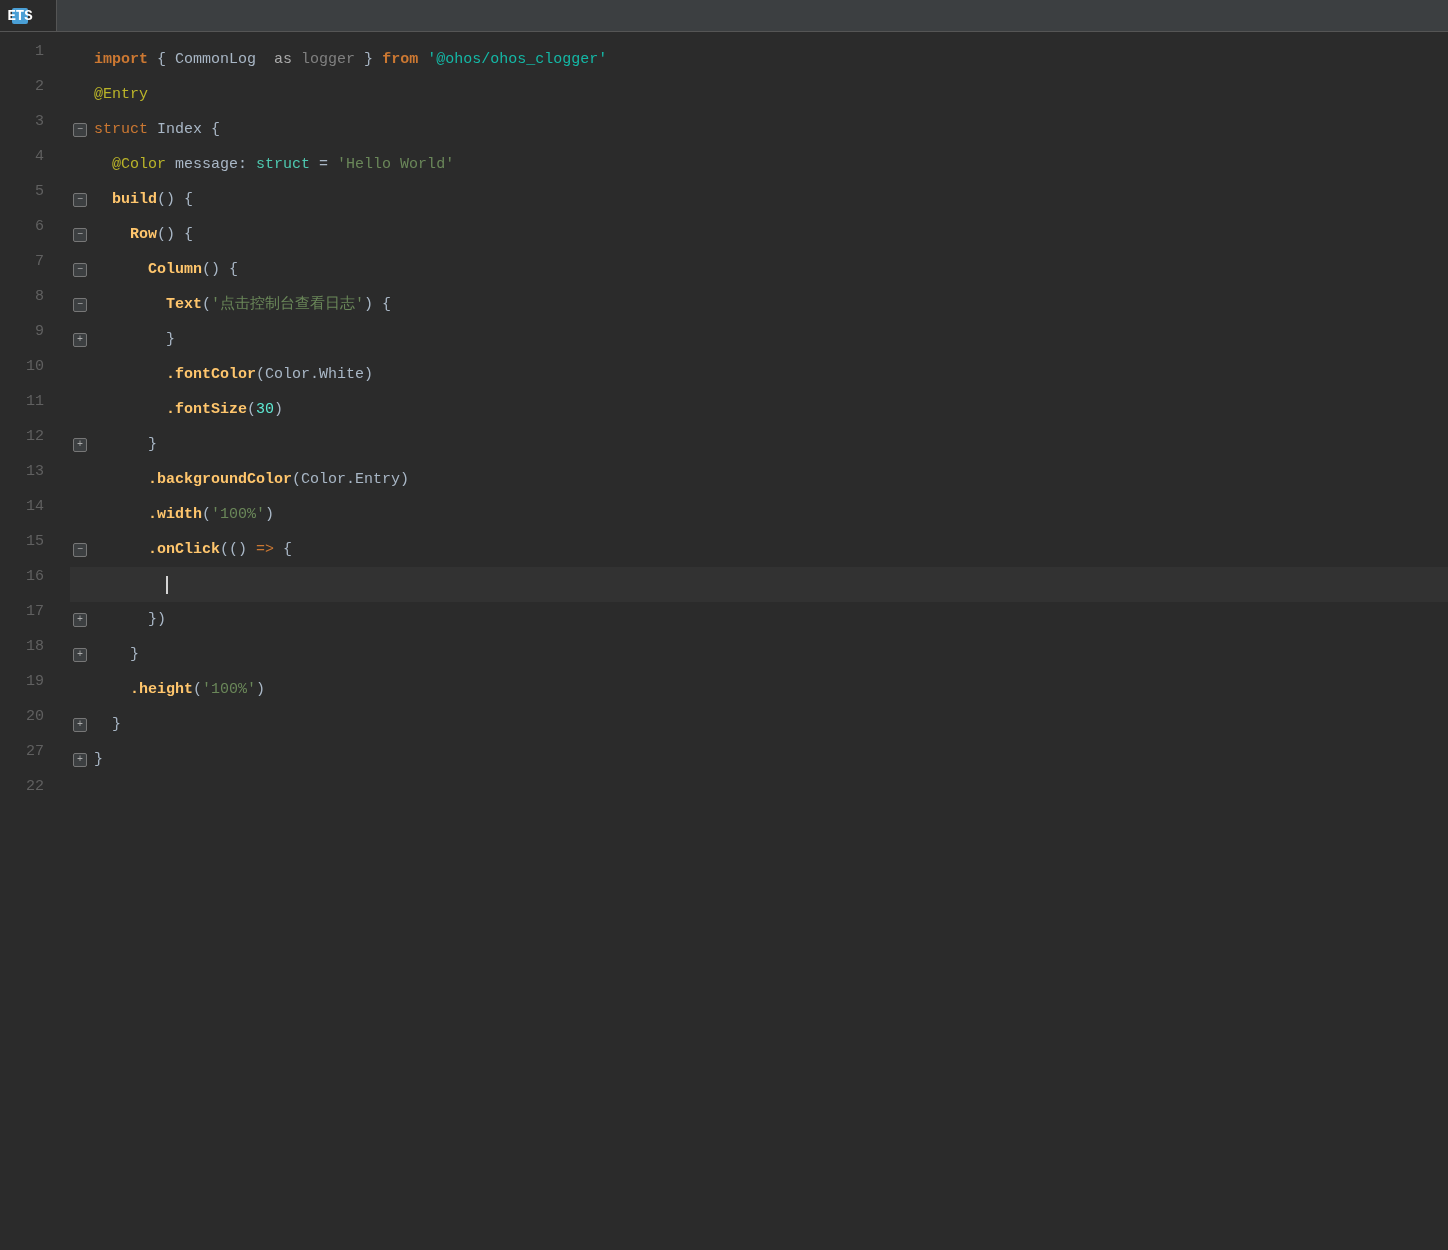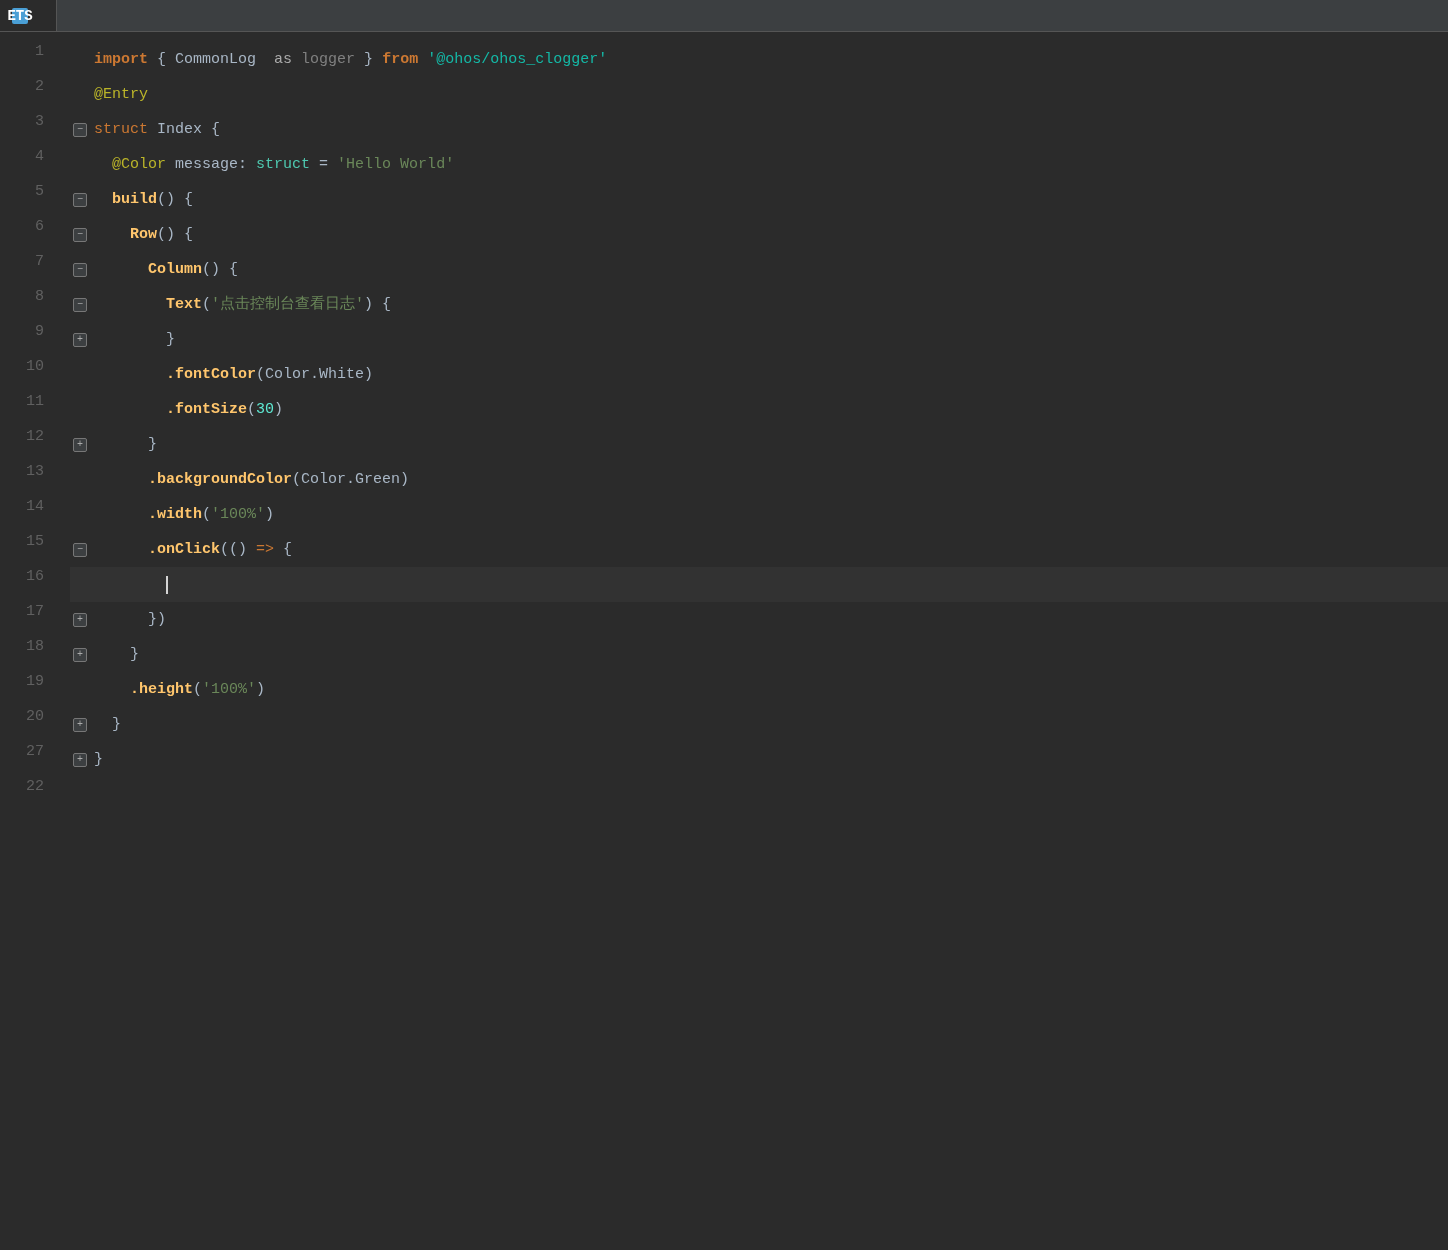--- a/index.html
+++ b/index.html
@@ -188,21 +188,21 @@
       <div class="code-line"><span class="gutter"><span class="fold-icon">−</span></span><span class="kw-struct">struct</span><span class="plain"> </span><span class="identifier">Index</span><span class="plain"> {</span></div>
       <div class="code-line"><span class="gutter"></span><span class="plain">  </span><span class="state-decorator">@Color</span><span class="plain"> </span><span class="identifier">message</span><span class="plain">: </span><span class="param-type">struct</span><span class="plain"> = </span><span class="string-single">'Hello World'</span></div>
       <div class="code-line"><span class="gutter"><span class="fold-icon">−</span></span><span class="plain">  </span><span class="method">build</span><span class="plain">() {</span></div>
       <div class="code-line"><span class="gutter"><span class="fold-icon">−</span></span><span class="plain">    </span><span class="method">Row</span><span class="plain">() {</span></div>
       <div class="code-line"><span class="gutter"><span class="fold-icon">−</span></span><span class="plain">      </span><span class="method">Column</span><span class="plain">() {</span></div>
       <div class="code-line"><span class="gutter"><span class="fold-icon">−</span></span><span class="plain">        </span><span class="method">Text</span><span class="plain">(</span><span class="chinese-string">'点击控制台查看日志'</span><span class="plain">) {</span></div>
       <div class="code-line"><span class="gutter"><span class="fold-icon">+</span></span><span class="plain">        }</span></div>
       <div class="code-line"><span class="gutter"></span><span class="plain">        </span><span class="method">.fontColor</span><span class="plain">(</span><span class="identifier">Color</span><span class="plain">.</span><span class="identifier">White</span><span class="plain">)</span></div>
       <div class="code-line"><span class="gutter"></span><span class="plain">        </span><span class="method">.fontSize</span><span class="plain">(</span><span class="number">30</span><span class="plain">)</span></div>
       <div class="code-line"><span class="gutter"><span class="fold-icon">+</span></span><span class="plain">      }</span></div>
-      <div class="code-line"><span class="gutter"></span><span class="plain">      </span><span class="method">.backgroundColor</span><span class="plain">(</span><span class="identifier">Color</span><span class="plain">.</span><span class="identifier">Green</span><span class="plain">)</span></div>
+      <div class="code-line"><span class="gutter"></span><span class="plain">      </span><span class="method">.backgroundColor</span><span class="plain">(</span><span class="identifier">Color</span><span class="plain">.</span><span class="identifier">Entry</span><span class="plain">)</span></div>
       <div class="code-line"><span class="gutter"></span><span class="plain">      </span><span class="method">.width</span><span class="plain">(</span><span class="string-single">'100%'</span><span class="plain">)</span></div>
       <div class="code-line"><span class="gutter"><span class="fold-icon">−</span></span><span class="plain">      </span><span class="method">.onClick</span><span class="plain">((</span><span class="plain">) </span><span class="arrow">=&gt;</span><span class="plain"> {</span></div>
       <div class="code-line cursor-line"><span class="gutter"></span><span class="plain">        </span><span class="cursor"></span></div>
       <div class="code-line"><span class="gutter"><span class="fold-icon">+</span></span><span class="plain">      })</span></div>
       <div class="code-line"><span class="gutter"><span class="fold-icon">+</span></span><span class="plain">    }</span></div>
       <div class="code-line"><span class="gutter"></span><span class="plain">    </span><span class="method">.height</span><span class="plain">(</span><span class="string-single">'100%'</span><span class="plain">)</span></div>
       <div class="code-line"><span class="gutter"><span class="fold-icon">+</span></span><span class="plain">  }</span></div>
       <div class="code-line"><span class="gutter"><span class="fold-icon">+</span></span><span class="plain">}</span></div>
     </div>
 </div>

